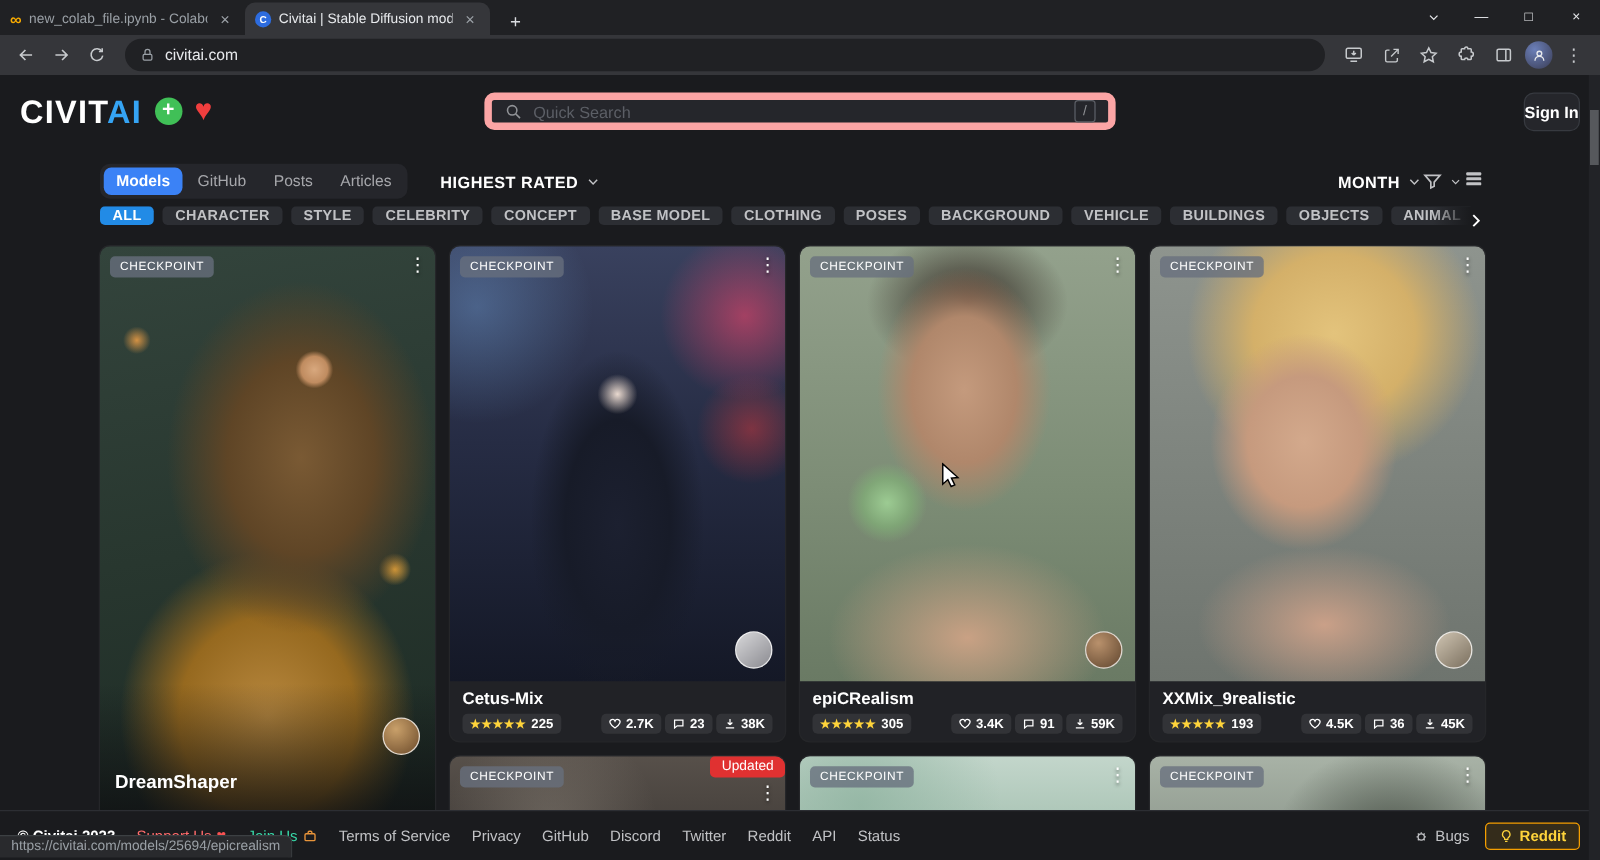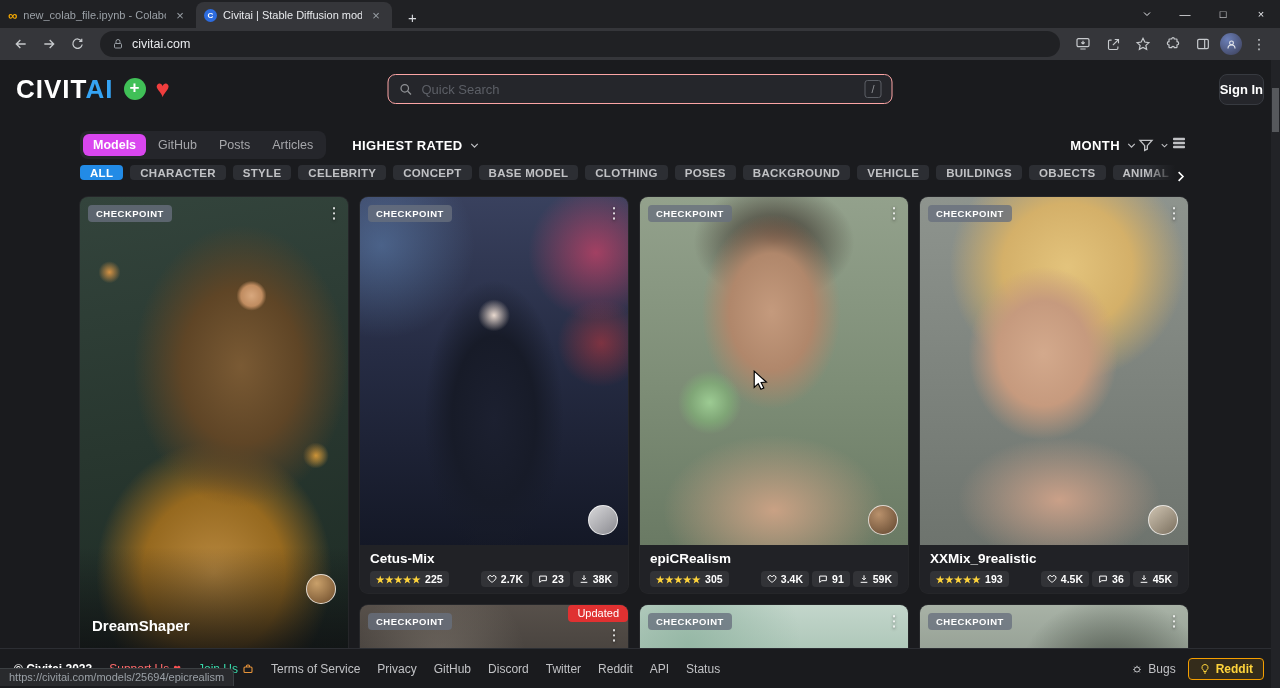--- a/index.html
+++ b/index.html
@@ -26,50 +26,50 @@
   .dots-v{color:#c7cacd;font-size:14px;padding:0 6px}
 
   
   .page{position:relative;height:628px;background:#1a1b1e;overflow:hidden}
 
   .site-header{height:58px;display:flex;align-items:center;padding:0 16px;position:relative}
   .logo{font-size:26px;font-weight:800;letter-spacing:1px;color:#fff;cursor:pointer}
   .logo .blue{color:#35a4f4}
   .plus-btn{width:22px;height:22px;border-radius:50%;background:#40c057;color:#fff;font-size:17px;line-height:20px;text-align:center;margin-left:10px;font-weight:700}
   .heart-btn{color:#f03e3e;font-size:24px;margin-left:10px;line-height:1}
-  .searchbar{position:absolute;left:50%;transform:translateX(-50%);width:505px;height:30px;background:#25262b;border:1px solid #fca5a5;border-radius:8px;display:flex;align-items:center;gap:8px;padding:0 10px}
+  .searchbar{position:absolute;left:50%;transform:translateX(-50%);width:505px;height:30px;background:#25262b;border:6px solid #fca5a5;border-radius:8px;display:flex;align-items:center;gap:8px;padding:0 10px}
   .searchbar input{flex:1;background:transparent;border:0;outline:0;color:#c1c2c5;font-size:13px}
   .searchbar input::placeholder{color:#5c5f66}
   .kbd{border:1px solid #5c5f66;border-radius:3px;color:#909296;font-size:11px;padding:0 6px;height:18px;line-height:16px}
   .signin{margin-left:auto;background:#25262b;border:1px solid #373a40;border-radius:8px;color:#fff;font-size:13px;font-weight:600;padding:7px 0}
 
   .navrow{margin:13px 80px 0;width:1108px;height:28px;display:flex;align-items:center}
   .seg{display:flex;background:#25262b;border-radius:8px;padding:3px;gap:2px}
   .seg-item{padding:4px 10px;font-size:12.5px;color:#a6a7ab;border-radius:6px;cursor:pointer}
-  .seg-item.active{background:#d946ef;color:#fff;font-weight:600}
+  .seg-item.active{background:#3b82f6;color:#fff;font-weight:600}
   .dropdown{display:flex;align-items:center;gap:5px;color:#fff;font-weight:700;font-size:13px;letter-spacing:.4px;cursor:pointer}
   .navrow .sort{margin-left:26px}
   .nav-right{margin-left:auto;display:flex;align-items:center;gap:0}
 
   .chipsrow{margin:6px 0 0 80px;width:1108px;height:23px;position:relative;overflow:hidden}
   .chips{display:flex;gap:7px;white-space:nowrap}
   .chip{height:15px;display:flex;align-items:center;padding:0 10px;border-radius:4px;background:#2c2e33;color:#c1c2c5;font-size:11.5px;font-weight:700;letter-spacing:.3px;cursor:pointer}
   .chip.active{background:#228be6;color:#fff}
   .chips-more{position:absolute;right:0;top:0;bottom:0;width:42px;display:flex;align-items:center;justify-content:flex-end;background:linear-gradient(90deg,rgba(26,27,30,0),#1a1b1e 70%)}
 
   
   .grid{margin:9px 0 0 80px;width:1108px;display:flex;gap:12px}
   .col{width:268px;display:flex;flex-direction:column;gap:12px}
   .card{position:relative;width:268px;border-radius:8px;overflow:hidden;background:#212226;box-shadow:0 0 0 1px rgba(255,255,255,.05);cursor:pointer}
   .card.h1{height:470px}.card.h2{height:396px}.card.h3{height:160px}
   .img{position:relative;width:100%}
   .img.fill{position:absolute;inset:0}
   .img.main{height:348px}
   .img.short{height:160px}
-  .badge{position:absolute;top:8px;left:8px;background:rgba(104,112,125,.78);color:#fff;font-size:9.5px;font-weight:700;letter-spacing:.5px;padding:3px 8px;border-radius:4px;z-index:2}
+  .badge{position:absolute;top:8px;left:8px;background:rgba(104,112,125,.78);color:#fff;font-size:9.5px;font-weight:400;letter-spacing:.5px;padding:3px 8px;border-radius:4px;z-index:2}
   .updated{position:absolute;top:0;right:0;background:#e03131;color:#fff;font-size:11px;font-weight:500;padding:2px 9px 3px;border-radius:4px;z-index:3}
   .card-dots{position:absolute;top:4px;right:2px;color:#fff;font-size:15px;width:24px;height:24px;text-align:center;line-height:24px;text-shadow:0 1px 3px rgba(0,0,0,.7);z-index:2}
   .avatar{position:absolute;width:30px;height:30px;border-radius:50%;border:1px solid rgba(255,255,255,.75);z-index:2}
   .img .avatar{right:10px;bottom:10px}
   .shade{position:absolute;left:0;right:0;bottom:0;height:120px;background:linear-gradient(180deg,rgba(15,16,18,0),rgba(15,16,18,.92))}
   .info{padding:6px 10px 0}
   .cname{color:#fff;font-size:13.5px;font-weight:700}
   .card1-name{position:absolute;left:12px;top:420px;color:#fff;font-size:15px;font-weight:700;z-index:2}
   .card1-av{right:12px;top:377px}
   .stats{display:flex;justify-content:space-between;align-items:center;margin-top:5px}

